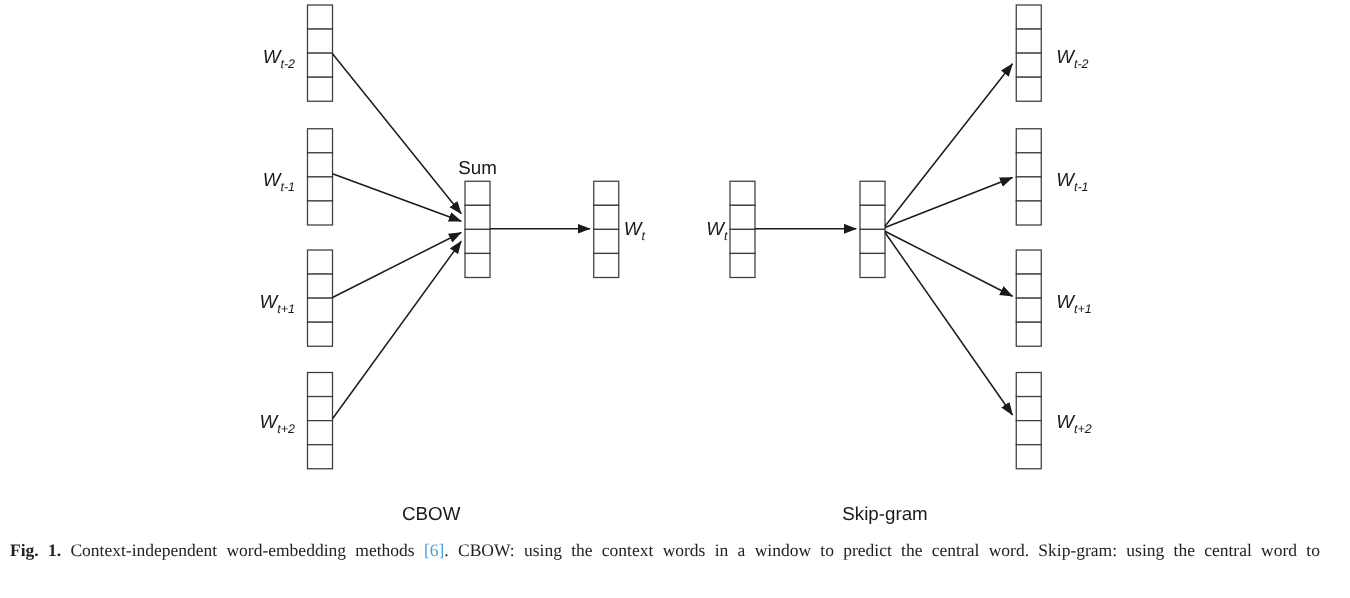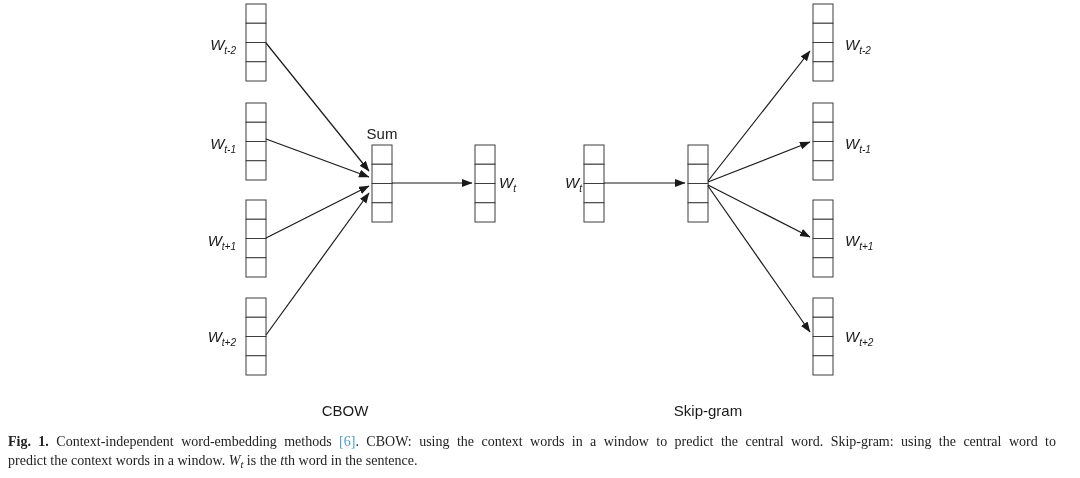--- a/index.html
+++ b/index.html
@@ -133,15 +133,14 @@
       <text x="845" y="50" text-anchor="start" class="wlabel"><tspan>W</tspan><tspan class="sub" dy="4">t-2</tspan></text>
       <text x="845" y="149" text-anchor="start" class="wlabel"><tspan>W</tspan><tspan class="sub" dy="4">t-1</tspan></text>
       <text x="845" y="246" text-anchor="start" class="wlabel"><tspan>W</tspan><tspan class="sub" dy="4">t+1</tspan></text>
       <text x="845" y="342" text-anchor="start" class="wlabel"><tspan>W</tspan><tspan class="sub" dy="4">t+2</tspan></text>
       <text x="382" y="139" text-anchor="middle" class="dlabel">Sum</text>
       <text x="345" y="416" text-anchor="middle" class="dlabel">CBOW</text>
       <text x="708" y="416" text-anchor="middle" class="dlabel">Skip-gram</text>
     </svg>
   <div id="caption">
       <div class="cap-line justify"><span class="seg-bold">Fig. 1. </span><span class="seg-normal">Context-independent word-embedding methods </span><span class="seg-citation">[6]</span><span class="seg-normal">. CBOW: using the context words in a window to predict the central word. Skip-gram: using the central word to</span></div>
-      <div class="cap-line"><span class="seg-normal">predict the context words in a window. </span><span class="seg-italic">W</span><span class="seg-italic-sub">t</span><span class="seg-normal"> is the </span><span class="seg-italic">t</span><span class="seg-normal">th word in the sentence.</span></div>
     </div>
 </div>
 
 </body></html>

